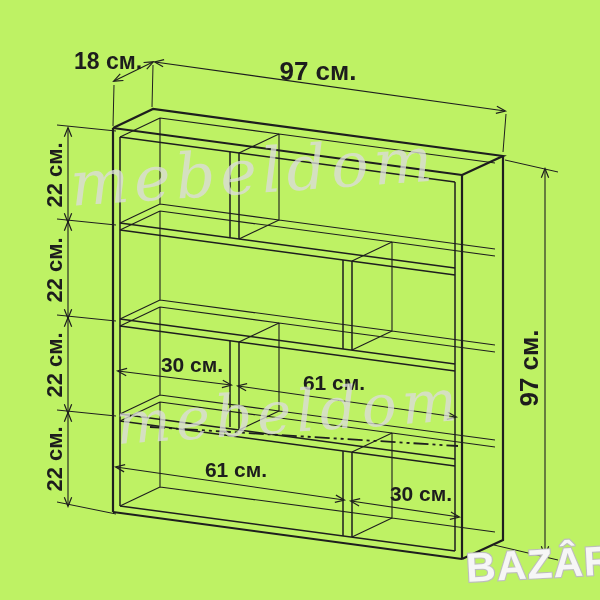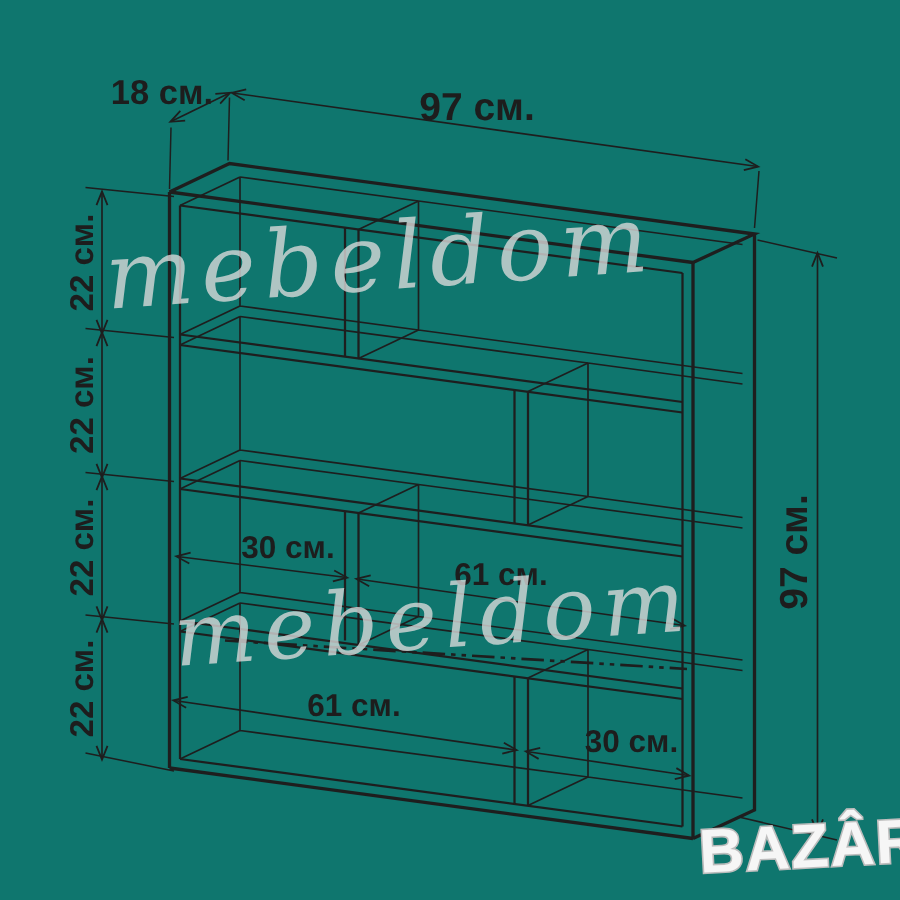--- a/index.html
+++ b/index.html
@@ -1,16 +1,16 @@
 <!DOCTYPE html>
 <html><head>
 <meta charset="utf-8">
 <style>
   html,body{margin:0;padding:0;background:#ffffff;}
-  .canvas{position:relative;width:600px;height:600px;background:#0f766e;overflow:hidden;}
+  .canvas{position:relative;width:600px;height:600px;background:#bef264;overflow:hidden;}
   svg{display:block;}
   .dimtext{font-family:"Liberation Sans",sans-serif;font-weight:700;fill:#1d1d1d;}
   .wm{font-family:"DejaVu Serif",serif;font-style:italic;fill:#dcdcdc;opacity:0.78;letter-spacing:5px;}
   .bazar{font-family:"Liberation Sans",sans-serif;font-weight:900;fill:#f6f6f6;stroke:#bdbdbd;stroke-width:2.2px;paint-order:stroke;letter-spacing:1px;}
   .ln{stroke:#1e1e1e;fill:none;}
 </style>
 </head>
 <body>
 
 <div class="canvas">

